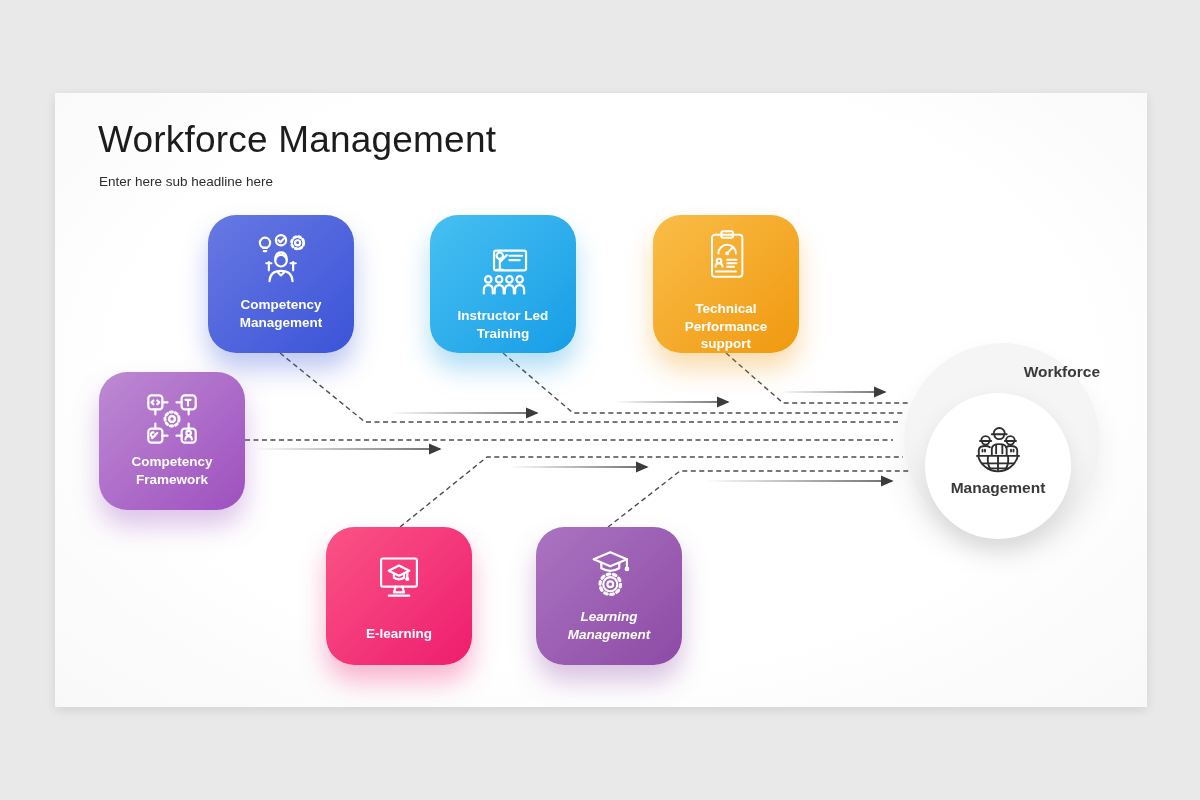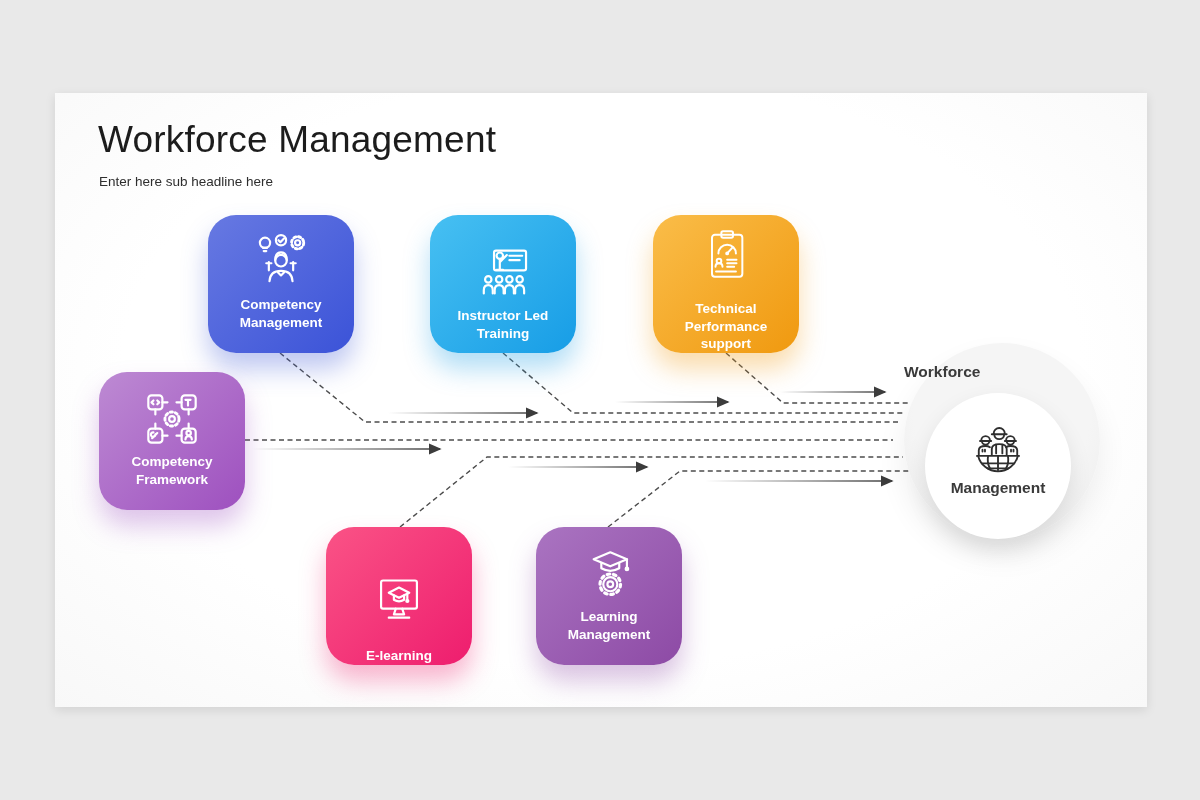--- a/index.html
+++ b/index.html
@@ -44,21 +44,21 @@
   .card-5 .card-label { margin-top:14px; }
   .card-6 { left:481px; top:434px; }
   .hub {
     position:absolute; left:849px; top:250px; width:196px; height:196px;
     border-radius:50%; z-index:2;
     background:radial-gradient(circle at 50% 35%, #f5f5f5 55%, #ebebeb 100%);
     box-shadow:0 16px 30px rgba(0,0,0,0.07);
     cursor:pointer;
   }
   .hub-top-label {
-    position:absolute; top:20px; left:0; width:100%; text-align:left;
+    position:absolute; top:20px; left:0; width:100%; text-align:right;
     font-size:15.5px; font-weight:bold; color:#3a3a3a;
   }
   .hub-inner {
     position:absolute; left:21px; top:50px; width:146px; height:146px;
     border-radius:50%; background:#ffffff;
     box-shadow:0 10px 22px rgba(0,0,0,0.10);
     display:flex; flex-direction:column; align-items:center;
   }
   .hub-inner svg.icon { margin-top:22px; }
   .hub-bottom-label {
@@ -191,34 +191,34 @@
         <path d="M21 21l-3 3 3 3M27 21l3 3-3 3"></path>
         <path d="M71 20h8M75 20v9"></path>
         <path d="M19 80l8-8M21 71a3.5 3.5 0 1 0 3 3"></path>
         <circle cx="76" cy="72" r="3.5"></circle>
         <path d="M71 82q0-5 5-5t5 5"></path>
       </svg>
       <div class="card-label">Competency
 Framework</div>
     </div>
 
-    <div class="card card-5" style="background: linear-gradient(135deg, rgb(250, 83, 134), rgb(238, 29, 110)); box-shadow: rgba(238, 40, 115, 0.35) 0px 16px 26px; justify-content: flex-end;">
+    <div class="card card-5" style="background: linear-gradient(135deg, rgb(250, 83, 134), rgb(238, 29, 110)); box-shadow: rgba(238, 40, 115, 0.35) 0px 16px 26px;">
       <svg class="icon" width="64" height="64" viewBox="0 0 100 100" fill="none" stroke="#ffffff" stroke-width="3.4" stroke-linecap="round" stroke-linejoin="round">
         <rect x="22" y="18" width="56" height="44" rx="3"></rect>
         <path d="M34 37l16-8 16 8-16 8z"></path>
         <path d="M42 41v7q8 5 16 0v-7"></path>
         <path d="M63 39v9"></path>
         <circle cx="63" cy="50" r="1.6"></circle>
         <path d="M45 62l-3 9h16l-3-9"></path>
         <path d="M34 76h32"></path>
       </svg>
       <div class="card-label">E-learning</div>
     </div>
 
-    <div class="card card-6" style="background: linear-gradient(135deg, rgb(170, 116, 193), rgb(141, 74, 165)); box-shadow: rgba(145, 80, 170, 0.35) 0px 16px 26px;">
+    <div class="card card-6" style="background: linear-gradient(135deg, rgb(170, 116, 193), rgb(141, 74, 165)); box-shadow: rgba(145, 80, 170, 0.35) 0px 16px 26px; font-style: italic;">
       <svg class="icon" width="64" height="64" viewBox="0 0 100 100" fill="none" stroke="#ffffff" stroke-width="3.4" stroke-linecap="round" stroke-linejoin="round">
         <path d="M26 27l26-11 26 11-26 11z"></path>
         <path d="M38 33v8q14 8 28 0v-8"></path>
         <path d="M78 27v13"></path>
         <circle cx="78" cy="42" r="2"></circle>
         <circle cx="52" cy="66" r="16" stroke-width="5" stroke-dasharray="4.2 5.8"></circle>
         <circle cx="52" cy="66" r="11"></circle>
         <circle cx="52" cy="66" r="4.5"></circle>
       </svg>
       <div class="card-label">Learning

